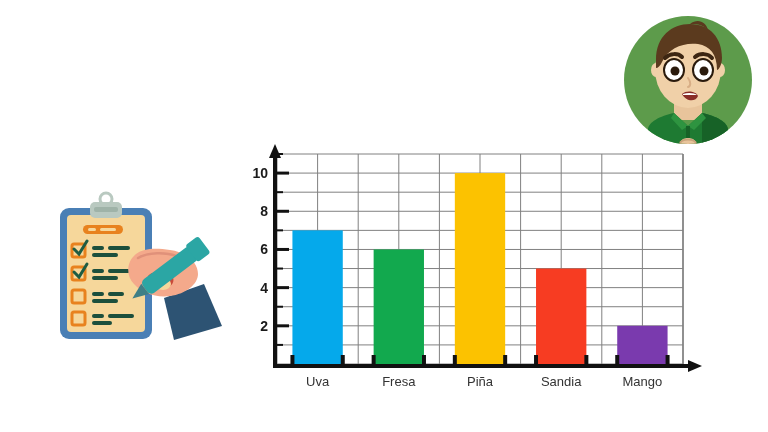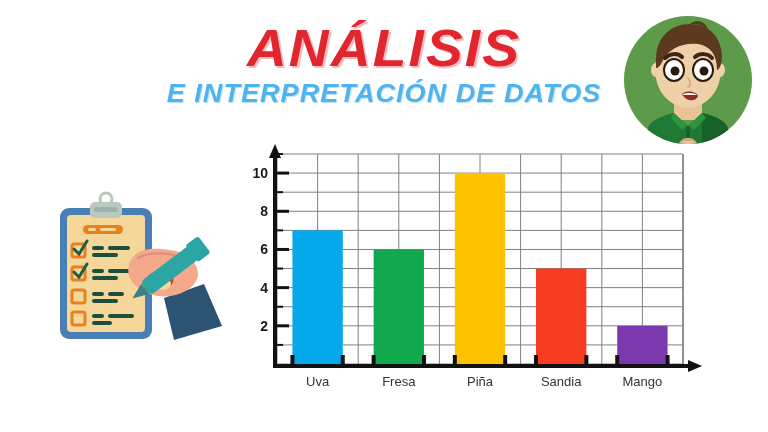--- a/index.html
+++ b/index.html
@@ -75,24 +75,20 @@
     top: 12px;
     width: 140px;
     height: 142px;
   }
 </style>
 </head>
 <body>
 
 <div id="stage">
 
-  <div id="title-block">
-    <div id="main-title">ANÁLISIS</div>
-    <div id="sub-title">E INTERPRETACIÓN DE DATOS</div>
-  </div>
 
   <div id="clipboard-illustration">
     <svg viewBox="0 0 176 155" width="176" height="155">
 
       <rect x="8" y="20" width="92" height="131" rx="9" fill="#4A7FB5"></rect>
       <rect x="15" y="27" width="78" height="117" rx="4" fill="#F6D79B"></rect>
 
       <rect x="38" y="14" width="32" height="16" rx="5" fill="#B9C9C0"></rect>
       <rect x="42" y="19" width="24" height="5" rx="2" fill="#9FB3A8"></rect>
       <circle cx="54" cy="11" r="6" fill="none" stroke="#B9C9C0" stroke-width="3"></circle>

